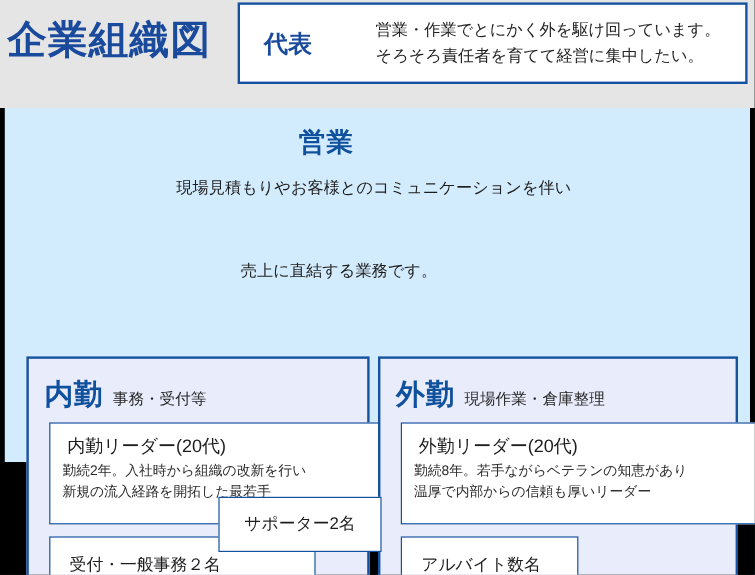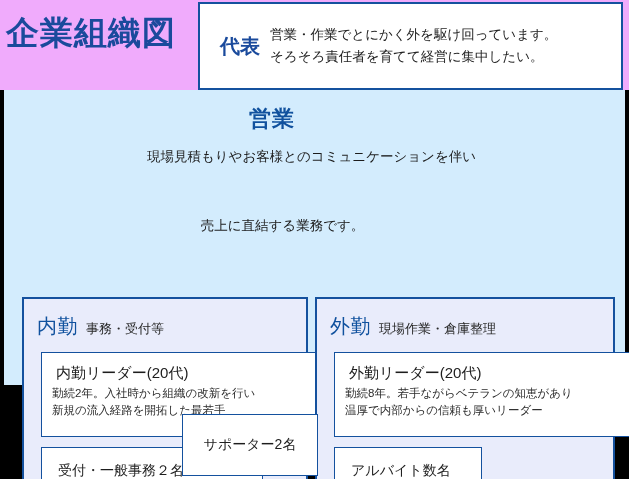--- a/index.html
+++ b/index.html
@@ -14,53 +14,54 @@
     overflow: hidden;
     font-family: "Liberation Sans", "DejaVu Sans", sans-serif;
     -webkit-font-smoothing: antialiased;
   }
 
   
   #header-strip {
     position: absolute;
     left: 0; top: 0;
     width: 629px; height: 90px;
-    background: #f0abfc;
+    background: #e5e5e5;
   }
   #chart-title {
     position: absolute;
     left: 6px; top: 12px;
     font-size: 33px;
     font-weight: bold;
     letter-spacing: 1px;
     color: #1a4a9c;
     line-height: 42px;
     white-space: nowrap;
   }
   #rep-card {
     position: absolute;
     left: 198px; top: 2px;
-    width: 425px; height: 88px;
+    width: 425px; height: 68px;
     background: #ffffff;
     border: 2px solid #14519e;
     box-sizing: border-box;
     display: flex;
     align-items: center;
   }
   #rep-role {
     flex: 0 0 auto;
     padding: 0 10px 0 20px;
     font-size: 20px;
     font-weight: bold;
     color: #1a4a9c;
     white-space: nowrap;
   }
   #rep-lines {
     flex: 1 1 auto;
     padding-right: 6px;
+    margin-left: 43px;
   }
   .rep-line {
     font-size: 13.5px;
     color: #232323;
     line-height: 22px;
     white-space: nowrap;
   }
 
   
   #division-panel {
@@ -114,22 +115,22 @@
     left: 311px;
     width: 300px;
     height: 261px;
   }
   .dept-head {
     position: absolute;
     left: 13px; top: 14px;
     white-space: nowrap;
   }
   .dept-title {
-    font-size: 20px;
-    font-weight: normal;
+    font-size: 24px;
+    font-weight: bold;
     color: #10519e;
     letter-spacing: 0.5px;
   }
   .dept-sub {
     font-size: 13px;
     color: #272727;
     padding-left: 8px;
   }
 
   
@@ -182,21 +183,21 @@
   .staff-label {
     font-size: 14px;
     color: #1d1d1d;
     white-space: nowrap;
   }
 
   
   #supporter-card {
     position: absolute;
     left: 182px; top: 414px;
-    width: 136px; height: 62px;
+    width: 136px; height: 46px;
     background: #ffffff;
     border: 1.5px solid #14519e;
     box-sizing: border-box;
     display: flex;
     align-items: center;
     justify-content: center;
     z-index: 5;
   }
   #supporter-card .staff-label { font-size: 14px; }
 </style>

